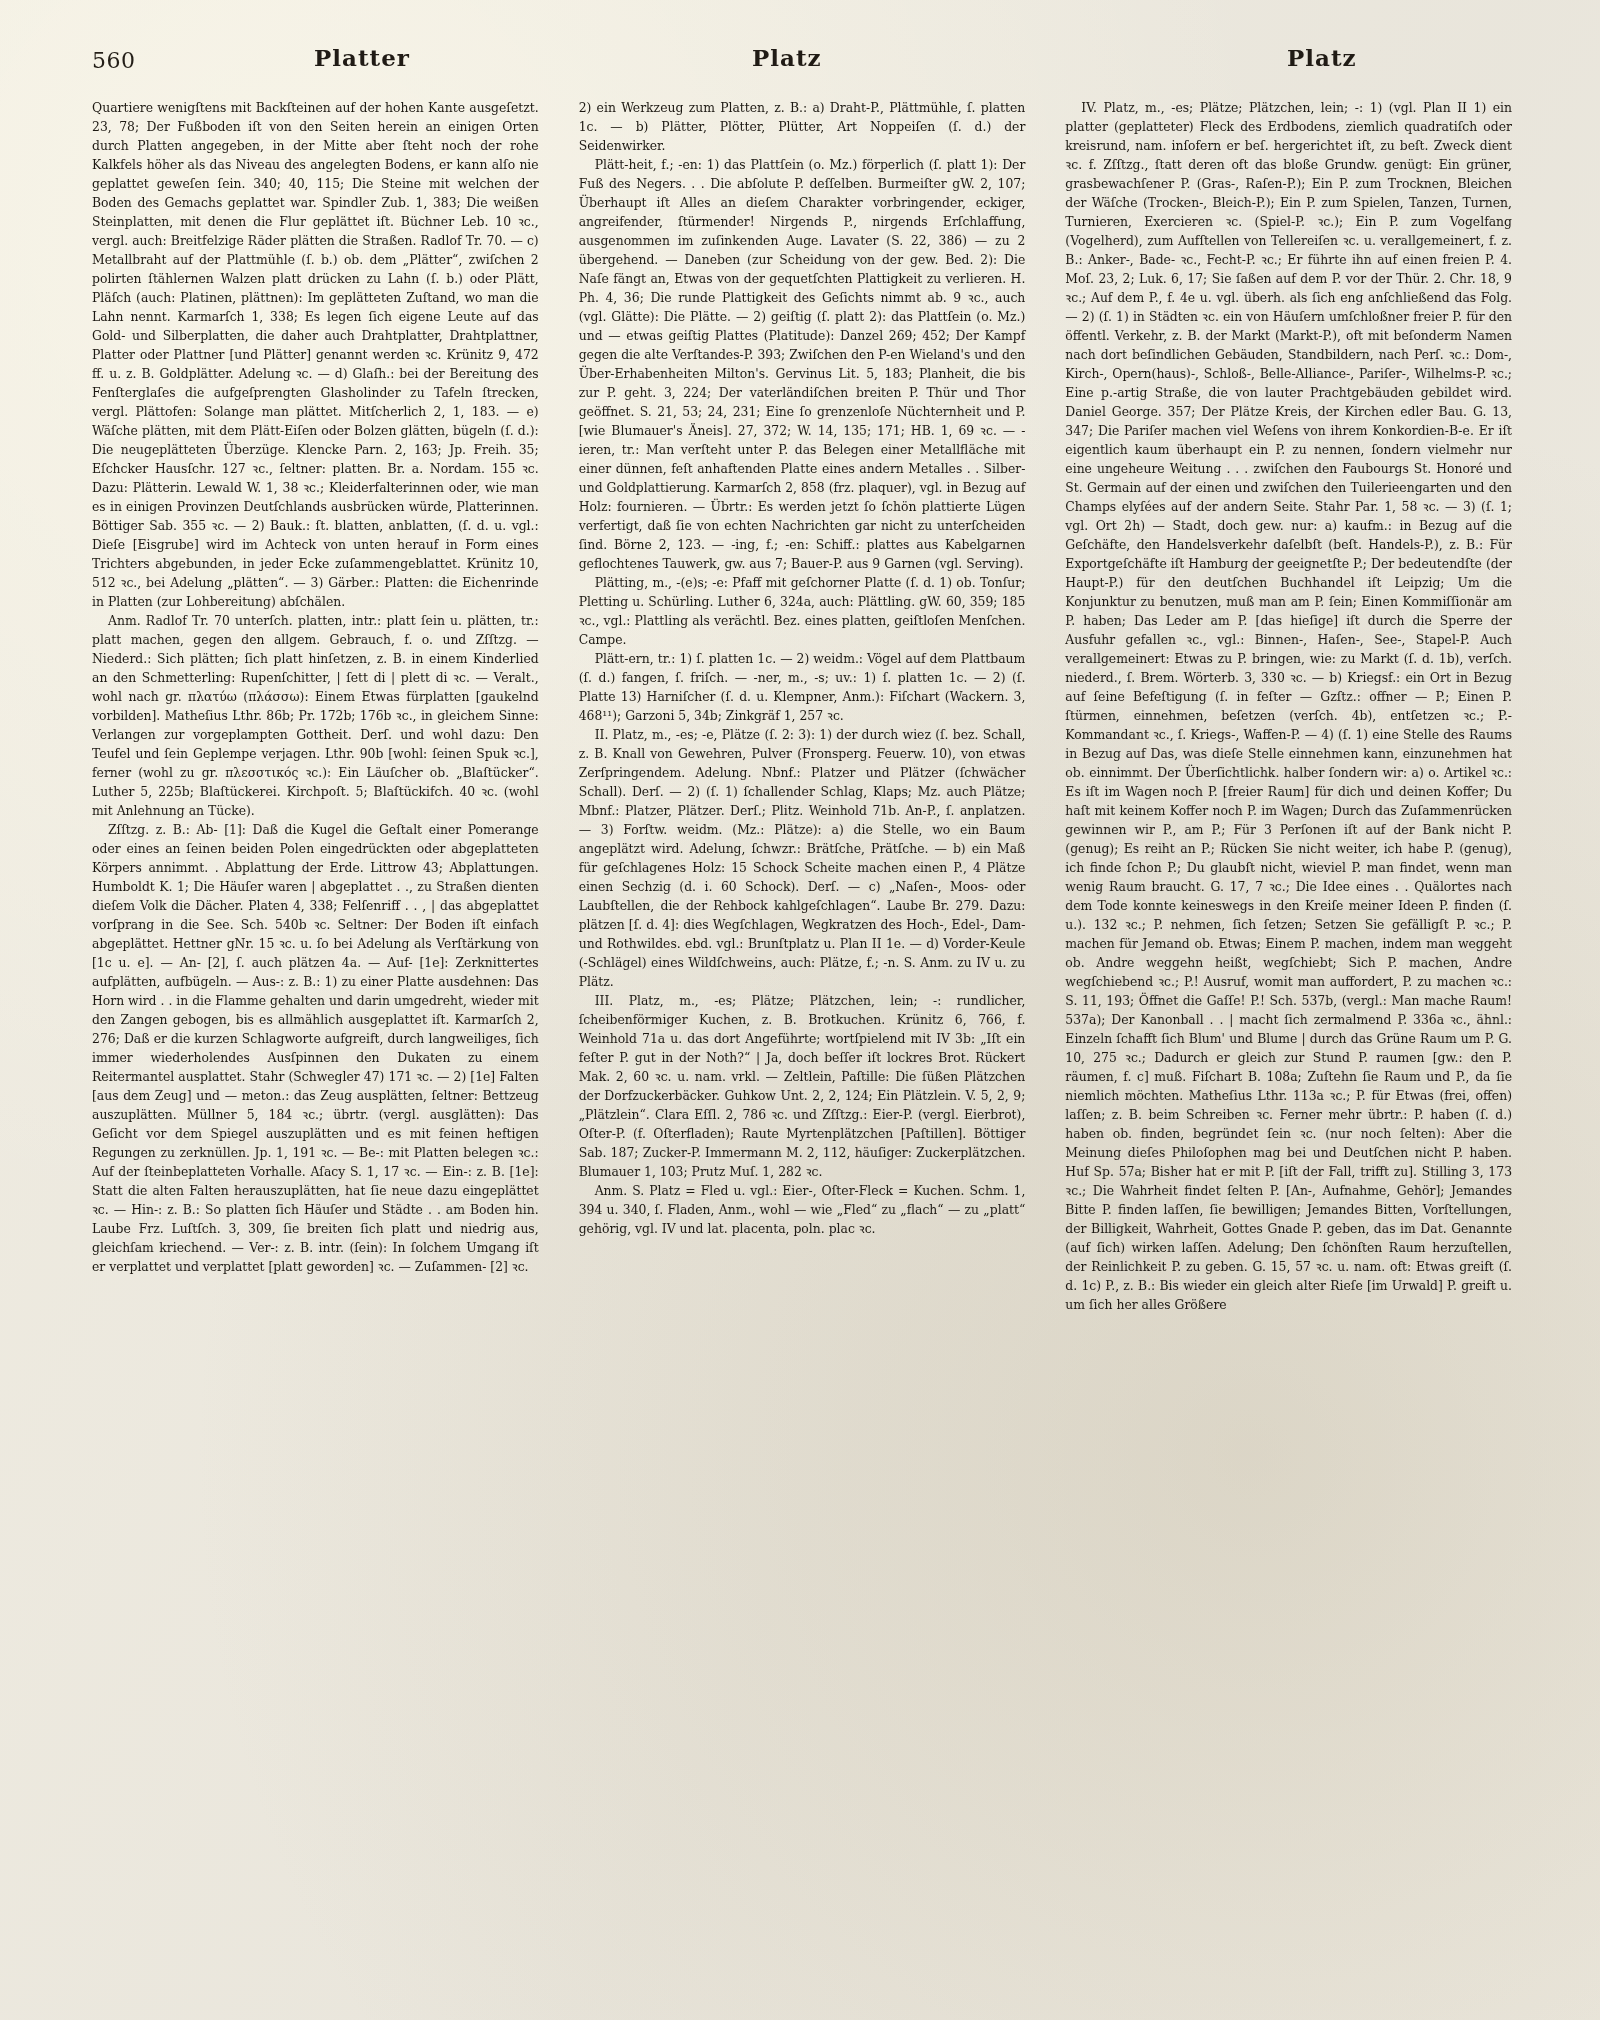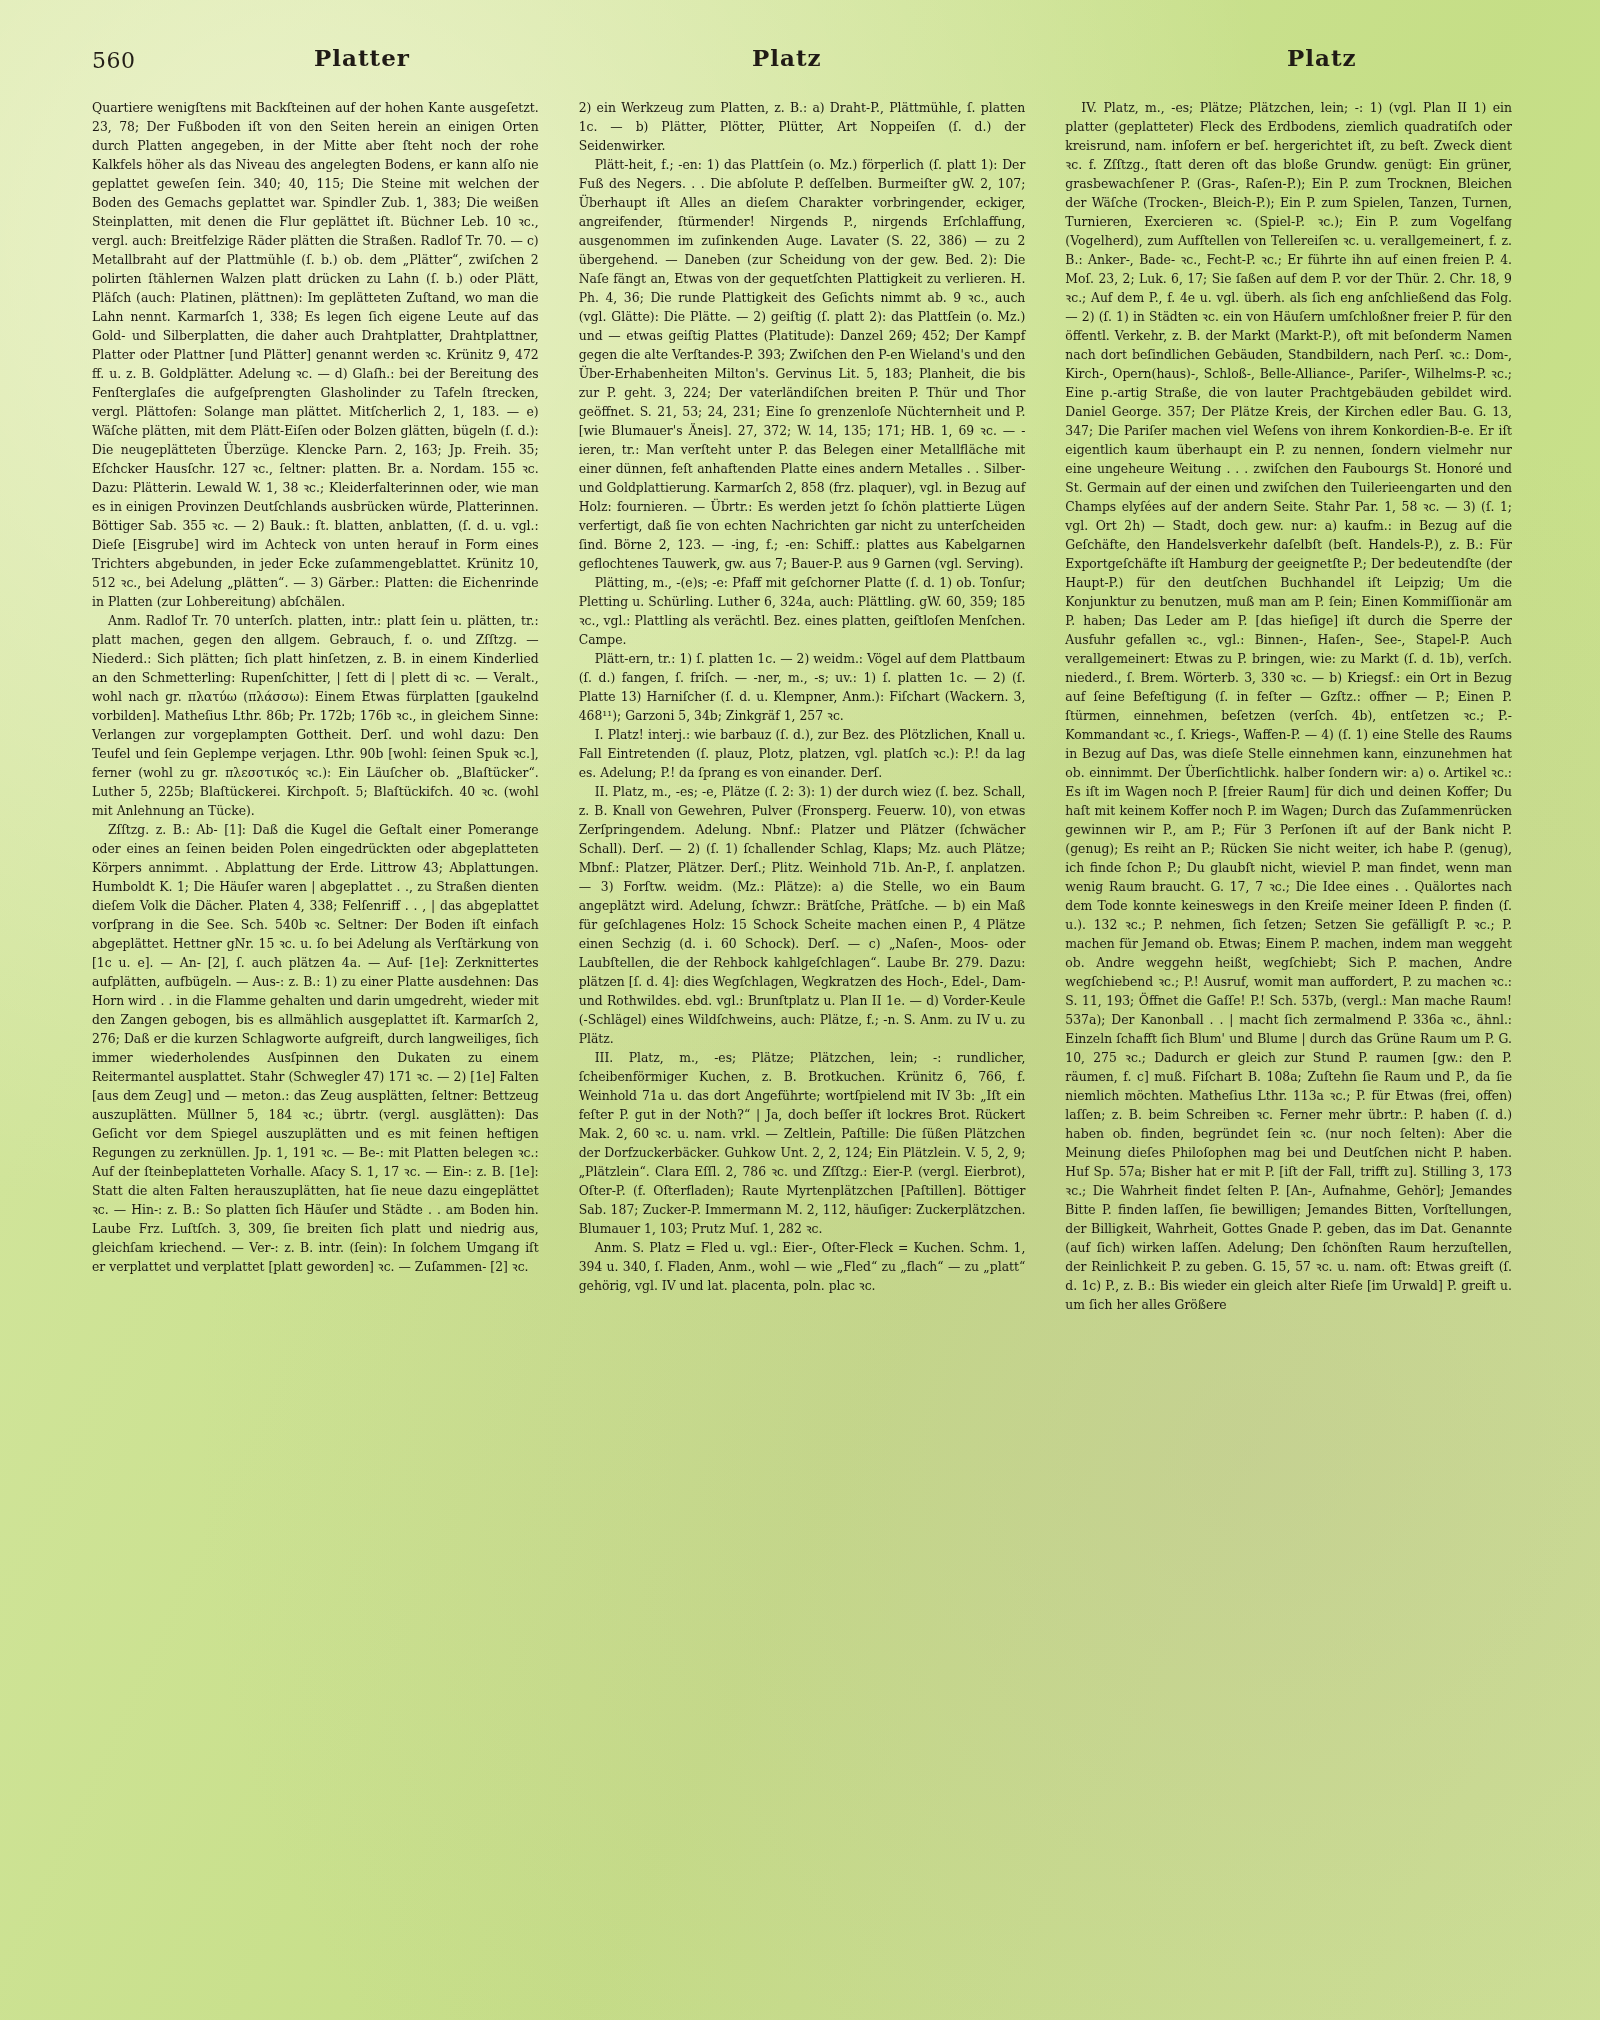--- a/index.html
+++ b/index.html
@@ -9,21 +9,21 @@
   body {
     width: 1600px;
     height: 2020px;
     background: #cfc8b4;
     font-family: "DejaVu Serif", serif;
   }
   .page {
     position: relative;
     width: 1600px;
     height: 2020px;
-    background: #bef264;
+    background: #ffffff;
     overflow: hidden;
   }
   
   .page::before {
     content: "";
     position: absolute;
     inset: 0;
     background:
       radial-gradient(circle at 18% 12%, rgba(255,252,238,0.55) 0%, rgba(255,252,238,0) 45%),
       radial-gradient(circle at 78% 72%, rgba(190,180,155,0.35) 0%, rgba(190,180,155,0) 55%),
@@ -104,21 +104,20 @@
         <p>Quartiere wenigſtens mit Backſteinen auf der hohen Kante ausgeſetzt. 23, 78; Der Fußboden iſt von den Seiten herein an einigen Orten durch Platten angegeben, in der Mitte aber ſteht noch der rohe Kalkfels höher als das Niveau des angelegten Bodens, er kann alſo nie geplattet geweſen ſein. 340; 40, 115; Die Steine mit welchen der Boden des Gemachs geplattet war. Spindler Zub. 1, 383; Die weißen Steinplatten, mit denen die Flur geplättet iſt. Büchner Leb. 10 ꝛc., vergl. auch: Breitfelzige Räder plätten die Straßen. Radlof Tr. 70. — c) Metallbraht auf der Plattmühle (ſ. b.) ob. dem „Plätter“, zwiſchen 2 polirten ſtählernen Walzen platt drücken zu Lahn (ſ. b.) oder Plätt, Pläſch (auch: Platinen, plättnen): Im geplätteten Zuſtand, wo man die Lahn nennt. Karmarſch 1, 338; Es legen ſich eigene Leute auf das Gold- und Silberplatten, die daher auch Drahtplatter, Drahtplattner, Platter oder Plattner [und Plätter] genannt werden ꝛc. Krünitz 9, 472 ff. u. z. B. Goldplätter. Adelung ꝛc. — d) Glaſh.: bei der Bereitung des Fenſterglaſes die aufgeſprengten Glasholinder zu Tafeln ſtrecken, vergl. Plättofen: Solange man plättet. Mitſcherlich 2, 1, 183. — e) Wäſche plätten, mit dem Plätt-Eiſen oder Bolzen glätten, bügeln (ſ. d.): Die neugeplätteten Überzüge. Klencke Parn. 2, 163; Jp. Freih. 35; Eſchcker Hausſchr. 127 ꝛc., ſeltner: platten. Br. a. Nordam. 155 ꝛc. Dazu: Plätterin. Lewald W. 1, 38 ꝛc.; Kleiderfalterinnen oder, wie man es in einigen Provinzen Deutſchlands ausbrücken würde, Platterinnen. Böttiger Sab. 355 ꝛc. — 2) Bauk.: ſt. blatten, anblatten, (ſ. d. u. vgl.: Dieſe [Eisgrube] wird im Achteck von unten herauf in Form eines Trichters abgebunden, in jeder Ecke zuſammengeblattet. Krünitz 10, 512 ꝛc., bei Adelung „plätten“. — 3) Gärber.: Platten: die Eichenrinde in Platten (zur Lohbereitung) abſchälen.</p>
         <p class="ind">Anm. Radlof Tr. 70 unterſch. platten, intr.: platt ſein u. plätten, tr.: platt machen, gegen den allgem. Gebrauch, f. o. und Zſſtzg. — Niederd.: Sich plätten; ſich platt hinſetzen, z. B. in einem Kinderlied an den Schmetterling: Rupenſchitter, | ſett di | plett di ꝛc. — Veralt., wohl nach gr. πλατύω (πλάσσω): Einem Etwas fürplatten [gaukelnd vorbilden]. Matheſius Lthr. 86b; Pr. 172b; 176b ꝛc., in gleichem Sinne: Verlangen zur vorgeplampten Gottheit. Derſ. und wohl dazu: Den Teufel und ſein Geplempe verjagen. Lthr. 90b [wohl: ſeinen Spuk ꝛc.], ferner (wohl zu gr. πλεσστικός ꝛc.): Ein Läuſcher ob. „Blaſtücker“. Luther 5, 225b; Blaſtückerei. Kirchpoſt. 5; Blaſtückifch. 40 ꝛc. (wohl mit Anlehnung an Tücke).</p>
         <p class="ind">Zſſtzg. z. B.: Ab- [1]: Daß die Kugel die Geſtalt einer Pomerange oder eines an ſeinen beiden Polen eingedrückten oder abgeplatteten Körpers annimmt. . Abplattung der Erde. Littrow 43; Abplattungen. Humboldt K. 1; Die Häuſer waren | abgeplattet . ., zu Straßen dienten dieſem Volk die Dächer. Platen 4, 338; Felſenriff . . , | das abgeplattet vorſprang in die See. Sch. 540b ꝛc. Seltner: Der Boden iſt einfach abgeplättet. Hettner gNr. 15 ꝛc. u. ſo bei Adelung als Verſtärkung von [1c u. e]. — An- [2], ſ. auch plätzen 4a. — Auf- [1e]: Zerknittertes aufplätten, aufbügeln. — Aus-: z. B.: 1) zu einer Platte ausdehnen: Das Horn wird . . in die Flamme gehalten und darin umgedreht, wieder mit den Zangen gebogen, bis es allmählich ausgeplattet iſt. Karmarſch 2, 276; Daß er die kurzen Schlagworte aufgreift, durch langweiliges, ſich immer wiederholendes Ausſpinnen den Dukaten zu einem Reitermantel ausplattet. Stahr (Schwegler 47) 171 ꝛc. — 2) [1e] Falten [aus dem Zeug] und — meton.: das Zeug ausplätten, ſeltner: Bettzeug auszuplätten. Müllner 5, 184 ꝛc.; übrtr. (vergl. ausglätten): Das Geſicht vor dem Spiegel auszuplätten und es mit feinen heftigen Regungen zu zerknüllen. Jp. 1, 191 ꝛc. — Be-: mit Platten belegen ꝛc.: Auf der ſteinbeplatteten Vorhalle. Aſacy S. 1, 17 ꝛc. — Ein-: z. B. [1e]: Statt die alten Falten herauszuplätten, hat ſie neue dazu eingeplättet ꝛc. — Hin-: z. B.: So platten ſich Häuſer und Städte . . am Boden hin. Laube Frz. Luſtſch. 3, 309, ſie breiten ſich platt und niedrig aus, gleichſam kriechend. — Ver-: z. B. intr. (ſein): In ſolchem Umgang iſt er verplattet und verplattet [platt geworden] ꝛc. — Zuſammen- [2] ꝛc.</p>
       </div>
 
       <div class="col">
         <p>2) ein Werkzeug zum Platten, z. B.: a) Draht-P., Plättmühle, ſ. platten 1c. — b) Plätter, Plötter, Plütter, Art Noppeiſen (ſ. d.) der Seidenwirker.</p>
         <p class="ind">Plätt-heit, f.; -en: 1) das Plattſein (o. Mz.) förperlich (ſ. platt 1): Der Fuß des Negers. . . Die abſolute P. deſſelben. Burmeiſter gW. 2, 107; Überhaupt iſt Alles an dieſem Charakter vorbringender, eckiger, angreifender, ſtürmender! Nirgends P., nirgends Erſchlaffung, ausgenommen im zuſinkenden Auge. Lavater (S. 22, 386) — zu 2 übergehend. — Daneben (zur Scheidung von der gew. Bed. 2): Die Naſe fängt an, Etwas von der gequetſchten Plattigkeit zu verlieren. H. Ph. 4, 36; Die runde Plattigkeit des Geſichts nimmt ab. 9 ꝛc., auch (vgl. Glätte): Die Plätte. — 2) geiſtig (ſ. platt 2): das Plattſein (o. Mz.) und — etwas geiſtig Plattes (Platitude): Danzel 269; 452; Der Kampf gegen die alte Verſtandes-P. 393; Zwiſchen den P-en Wieland's und den Über-Erhabenheiten Milton's. Gervinus Lit. 5, 183; Planheit, die bis zur P. geht. 3, 224; Der vaterländiſchen breiten P. Thür und Thor geöffnet. S. 21, 53; 24, 231; Eine ſo grenzenloſe Nüchternheit und P. [wie Blumauer's Äneis]. 27, 372; W. 14, 135; 171; HB. 1, 69 ꝛc. — -ieren, tr.: Man verſteht unter P. das Belegen einer Metallfläche mit einer dünnen, feſt anhaftenden Platte eines andern Metalles . . Silber- und Goldplattierung. Karmarſch 2, 858 (frz. plaquer), vgl. in Bezug auf Holz: fournieren. — Übrtr.: Es werden jetzt ſo ſchön plattierte Lügen verfertigt, daß ſie von echten Nachrichten gar nicht zu unterſcheiden ſind. Börne 2, 123. — -ing, f.; -en: Schiff.: plattes aus Kabelgarnen geflochtenes Tauwerk, gw. aus 7; Bauer-P. aus 9 Garnen (vgl. Serving).</p>
         <p class="ind">Plätting, m., -(e)s; -e: Pfaff mit geſchorner Platte (ſ. d. 1) ob. Tonſur; Pletting u. Schürling. Luther 6, 324a, auch: Plättling. gW. 60, 359; 185 ꝛc., vgl.: Plattling als verächtl. Bez. eines platten, geiſtloſen Menſchen. Campe.</p>
         <p class="ind">Plätt-ern, tr.: 1) ſ. platten 1c. — 2) weidm.: Vögel auf dem Plattbaum (ſ. d.) fangen, ſ. friſch. — -ner, m., -s; uv.: 1) ſ. platten 1c. — 2) (ſ. Platte 13) Harniſcher (ſ. d. u. Klempner, Anm.): Fiſchart (Wackern. 3, 468¹¹); Garzoni 5, 34b; Zinkgräf 1, 257 ꝛc.</p>
-        <p class="ind">I. Platz! interj.: wie barbauz (ſ. d.), zur Bez. des Plötzlichen, Knall u. Fall Eintretenden (ſ. plauz, Plotz, platzen, vgl. platſch ꝛc.): P.! da lag es. Adelung; P.! da ſprang es von einander. Derſ.</p>
         <p class="ind">II. Platz, m., -es; -e, Plätze (ſ. 2: 3): 1) der durch wiez (ſ. bez. Schall, z. B. Knall von Gewehren, Pulver (Fronsperg. Feuerw. 10), von etwas Zerſpringendem. Adelung. Nbnf.: Platzer und Plätzer (ſchwächer Schall). Derſ. — 2) (ſ. 1) ſchallender Schlag, Klaps; Mz. auch Plätze; Mbnf.: Platzer, Plätzer. Derſ.; Plitz. Weinhold 71b. An-P., ſ. anplatzen. — 3) Forſtw. weidm. (Mz.: Plätze): a) die Stelle, wo ein Baum angeplätzt wird. Adelung, ſchwzr.: Brätſche, Prätſche. — b) ein Maß für geſchlagenes Holz: 15 Schock Scheite machen einen P., 4 Plätze einen Sechzig (d. i. 60 Schock). Derſ. — c) „Naſen-, Moos- oder Laubſtellen, die der Rehbock kahlgeſchlagen“. Laube Br. 279. Dazu: plätzen [ſ. d. 4]: dies Wegſchlagen, Wegkratzen des Hoch-, Edel-, Dam- und Rothwildes. ebd. vgl.: Brunſtplatz u. Plan II 1e. — d) Vorder-Keule (-Schlägel) eines Wildſchweins, auch: Plätze, f.; -n. S. Anm. zu IV u. zu Plätz.</p>
         <p class="ind">III. Platz, m., -es; Plätze; Plätzchen, lein; -: rundlicher, ſcheibenförmiger Kuchen, z. B. Brotkuchen. Krünitz 6, 766, f. Weinhold 71a u. das dort Angeführte; wortſpielend mit IV 3b: „Iſt ein feſter P. gut in der Noth?“ | Ja, doch beſſer iſt lockres Brot. Rückert Mak. 2, 60 ꝛc. u. nam. vrkl. — Zeltlein, Paſtille: Die ſüßen Plätzchen der Dorfzuckerbäcker. Guhkow Unt. 2, 2, 124; Ein Plätzlein. V. 5, 2, 9; „Plätzlein“. Clara Eſſl. 2, 786 ꝛc. und Zſſtzg.: Eier-P. (vergl. Eierbrot), Oſter-P. (f. Oſterfladen); Raute Myrtenplätzchen [Paſtillen]. Böttiger Sab. 187; Zucker-P. Immermann M. 2, 112, häuſiger: Zuckerplätzchen. Blumauer 1, 103; Prutz Muſ. 1, 282 ꝛc.</p>
         <p class="ind">Anm. S. Platz = Fled u. vgl.: Eier-, Oſter-Fleck = Kuchen. Schm. 1, 394 u. 340, ſ. Fladen, Anm., wohl — wie „Fled“ zu „flach“ — zu „platt“ gehörig, vgl. IV und lat. placenta, poln. plac ꝛc.</p>
       </div>
 
       <div class="col">
         <p class="ind">IV. Platz, m., -es; Plätze; Plätzchen, lein; -: 1) (vgl. Plan II 1) ein platter (geplatteter) Fleck des Erdbodens, ziemlich quadratiſch oder kreisrund, nam. inſofern er beſ. hergerichtet iſt, zu beſt. Zweck dient ꝛc. f. Zſſtzg., ſtatt deren oft das bloße Grundw. genügt: Ein grüner, grasbewachſener P. (Gras-, Raſen-P.); Ein P. zum Trocknen, Bleichen der Wäſche (Trocken-, Bleich-P.); Ein P. zum Spielen, Tanzen, Turnen, Turnieren, Exercieren ꝛc. (Spiel-P. ꝛc.); Ein P. zum Vogelfang (Vogelherd), zum Aufſtellen von Tellereiſen ꝛc. u. verallgemeinert, f. z. B.: Anker-, Bade- ꝛc., Fecht-P. ꝛc.; Er führte ihn auf einen freien P. 4. Moſ. 23, 2; Luk. 6, 17; Sie ſaßen auf dem P. vor der Thür. 2. Chr. 18, 9 ꝛc.; Auf dem P., f. 4e u. vgl. überh. als ſich eng anſchließend das Folg. — 2) (ſ. 1) in Städten ꝛc. ein von Häuſern umſchloßner freier P. für den öffentl. Verkehr, z. B. der Markt (Markt-P.), oft mit beſonderm Namen nach dort beſindlichen Gebäuden, Standbildern, nach Perſ. ꝛc.: Dom-, Kirch-, Opern(haus)-, Schloß-, Belle-Alliance-, Pariſer-, Wilhelms-P. ꝛc.; Eine p.-artig Straße, die von lauter Prachtgebäuden gebildet wird. Daniel George. 357; Der Plätze Kreis, der Kirchen edler Bau. G. 13, 347; Die Pariſer machen viel Weſens von ihrem Konkordien-B-e. Er iſt eigentlich kaum überhaupt ein P. zu nennen, ſondern vielmehr nur eine ungeheure Weitung . . . zwiſchen den Faubourgs St. Honoré und St. Germain auf der einen und zwiſchen den Tuilerieengarten und den Champs elyſées auf der andern Seite. Stahr Par. 1, 58 ꝛc. — 3) (ſ. 1; vgl. Ort 2h) — Stadt, doch gew. nur: a) kaufm.: in Bezug auf die Geſchäfte, den Handelsverkehr daſelbſt (beſt. Handels-P.), z. B.: Für Exportgeſchäfte iſt Hamburg der geeignetſte P.; Der bedeutendſte (der Haupt-P.) für den deutſchen Buchhandel iſt Leipzig; Um die Konjunktur zu benutzen, muß man am P. ſein; Einen Kommiſſionär am P. haben; Das Leder am P. [das hieſige] iſt durch die Sperre der Ausfuhr gefallen ꝛc., vgl.: Binnen-, Haſen-, See-, Stapel-P. Auch verallgemeinert: Etwas zu P. bringen, wie: zu Markt (ſ. d. 1b), verſch. niederd., ſ. Brem. Wörterb. 3, 330 ꝛc. — b) Kriegsf.: ein Ort in Bezug auf ſeine Befeſtigung (ſ. in feſter — Gzſtz.: offner — P.; Einen P. ſtürmen, einnehmen, beſetzen (verſch. 4b), entſetzen ꝛc.; P.-Kommandant ꝛc., ſ. Kriegs-, Waffen-P. — 4) (ſ. 1) eine Stelle des Raums in Bezug auf Das, was dieſe Stelle einnehmen kann, einzunehmen hat ob. einnimmt. Der Überſichtlichk. halber ſondern wir: a) o. Artikel ꝛc.: Es iſt im Wagen noch P. [freier Raum] für dich und deinen Koffer; Du haſt mit keinem Koffer noch P. im Wagen; Durch das Zuſammenrücken gewinnen wir P., am P.; Für 3 Perſonen iſt auf der Bank nicht P. (genug); Es reiht an P.; Rücken Sie nicht weiter, ich habe P. (genug), ich finde ſchon P.; Du glaubſt nicht, wieviel P. man findet, wenn man wenig Raum braucht. G. 17, 7 ꝛc.; Die Idee eines . . Quälortes nach dem Tode konnte keineswegs in den Kreiſe meiner Ideen P. finden (ſ. u.). 132 ꝛc.; P. nehmen, ſich ſetzen; Setzen Sie gefälligſt P. ꝛc.; P. machen für Jemand ob. Etwas; Einem P. machen, indem man weggeht ob. Andre weggehn heißt, wegſchiebt; Sich P. machen, Andre wegſchiebend ꝛc.; P.! Ausruf, womit man auffordert, P. zu machen ꝛc.: S. 11, 193; Öffnet die Gaſſe! P.! Sch. 537b, (vergl.: Man mache Raum! 537a); Der Kanonball . . | macht ſich zermalmend P. 336a ꝛc., ähnl.: Einzeln ſchafft ſich Blum' und Blume | durch das Grüne Raum um P. G. 10, 275 ꝛc.; Dadurch er gleich zur Stund P. raumen [gw.: den P. räumen, f. c] muß. Fiſchart B. 108a; Zuſtehn ſie Raum und P., da ſie niemlich möchten. Matheſius Lthr. 113a ꝛc.; P. für Etwas (frei, offen) laſſen; z. B. beim Schreiben ꝛc. Ferner mehr übrtr.: P. haben (ſ. d.) haben ob. finden, begründet ſein ꝛc. (nur noch ſelten): Aber die Meinung dieſes Philoſophen mag bei und Deutſchen nicht P. haben. Huf Sp. 57a; Bisher hat er mit P. [iſt der Fall, trifft zu]. Stilling 3, 173 ꝛc.; Die Wahrheit findet ſelten P. [An-, Aufnahme, Gehör]; Jemandes Bitte P. finden laſſen, ſie bewilligen; Jemandes Bitten, Vorſtellungen, der Billigkeit, Wahrheit, Gottes Gnade P. geben, das im Dat. Genannte (auf ſich) wirken laſſen. Adelung; Den ſchönſten Raum herzuſtellen, der Reinlichkeit P. zu geben. G. 15, 57 ꝛc. u. nam. oft: Etwas greift (ſ. d. 1c) P., z. B.: Bis wieder ein gleich alter Rieſe [im Urwald] P. greift u. um ſich her alles Größere</p>
       </div>
 
     </div>

